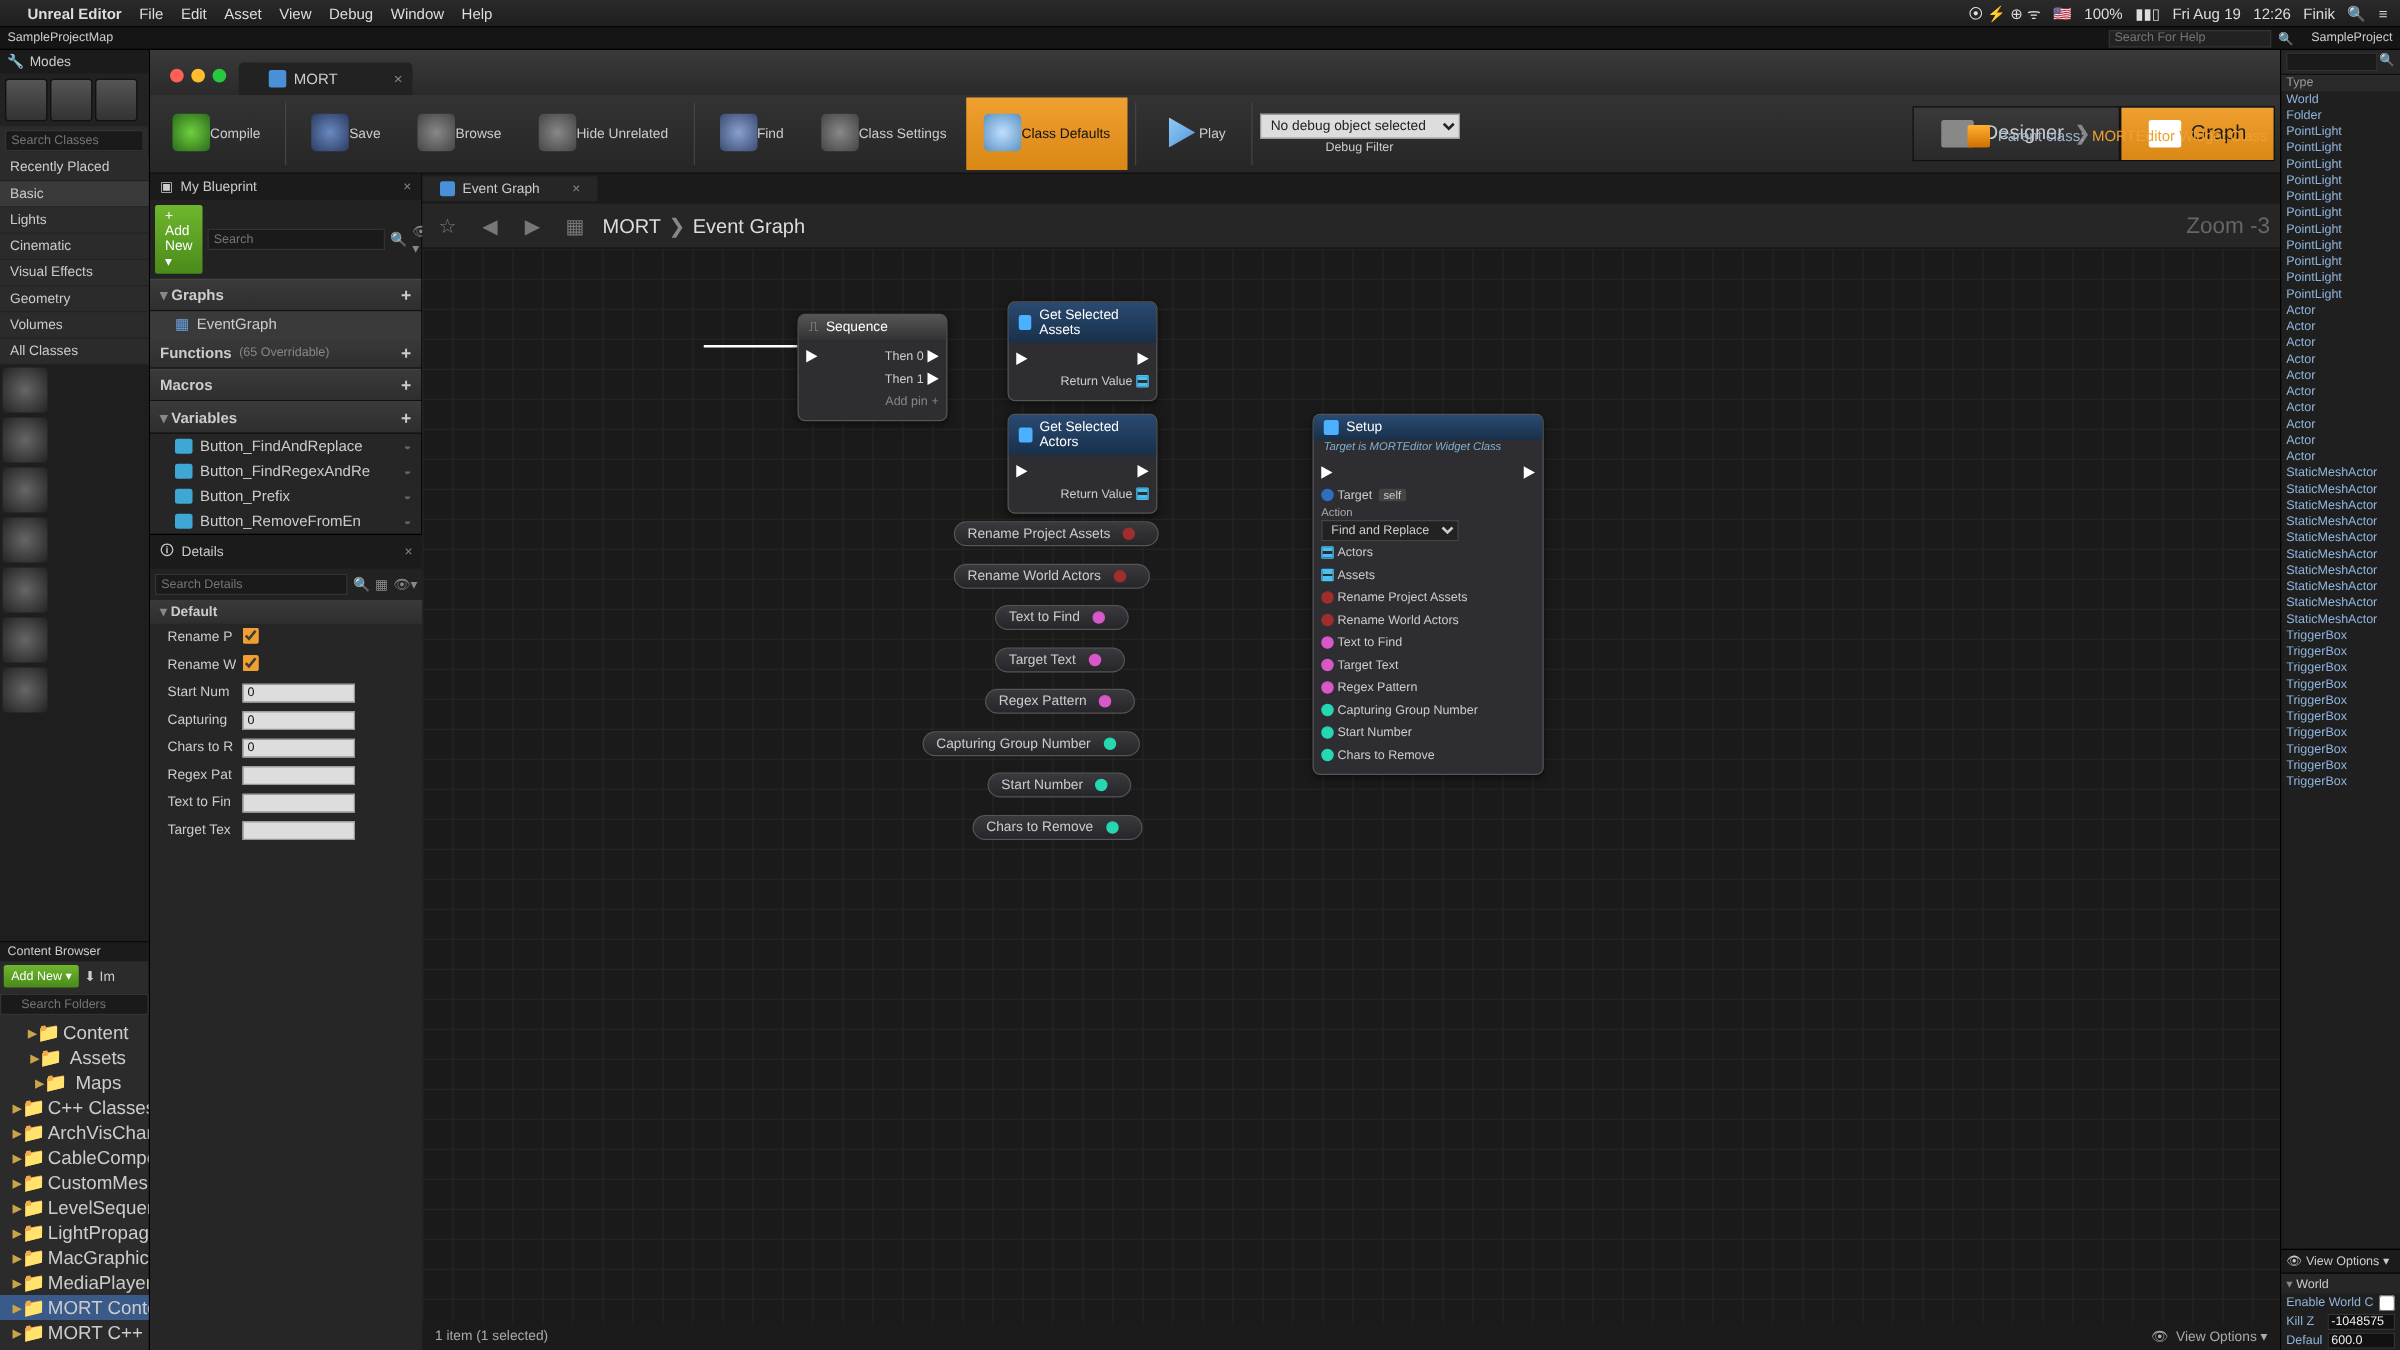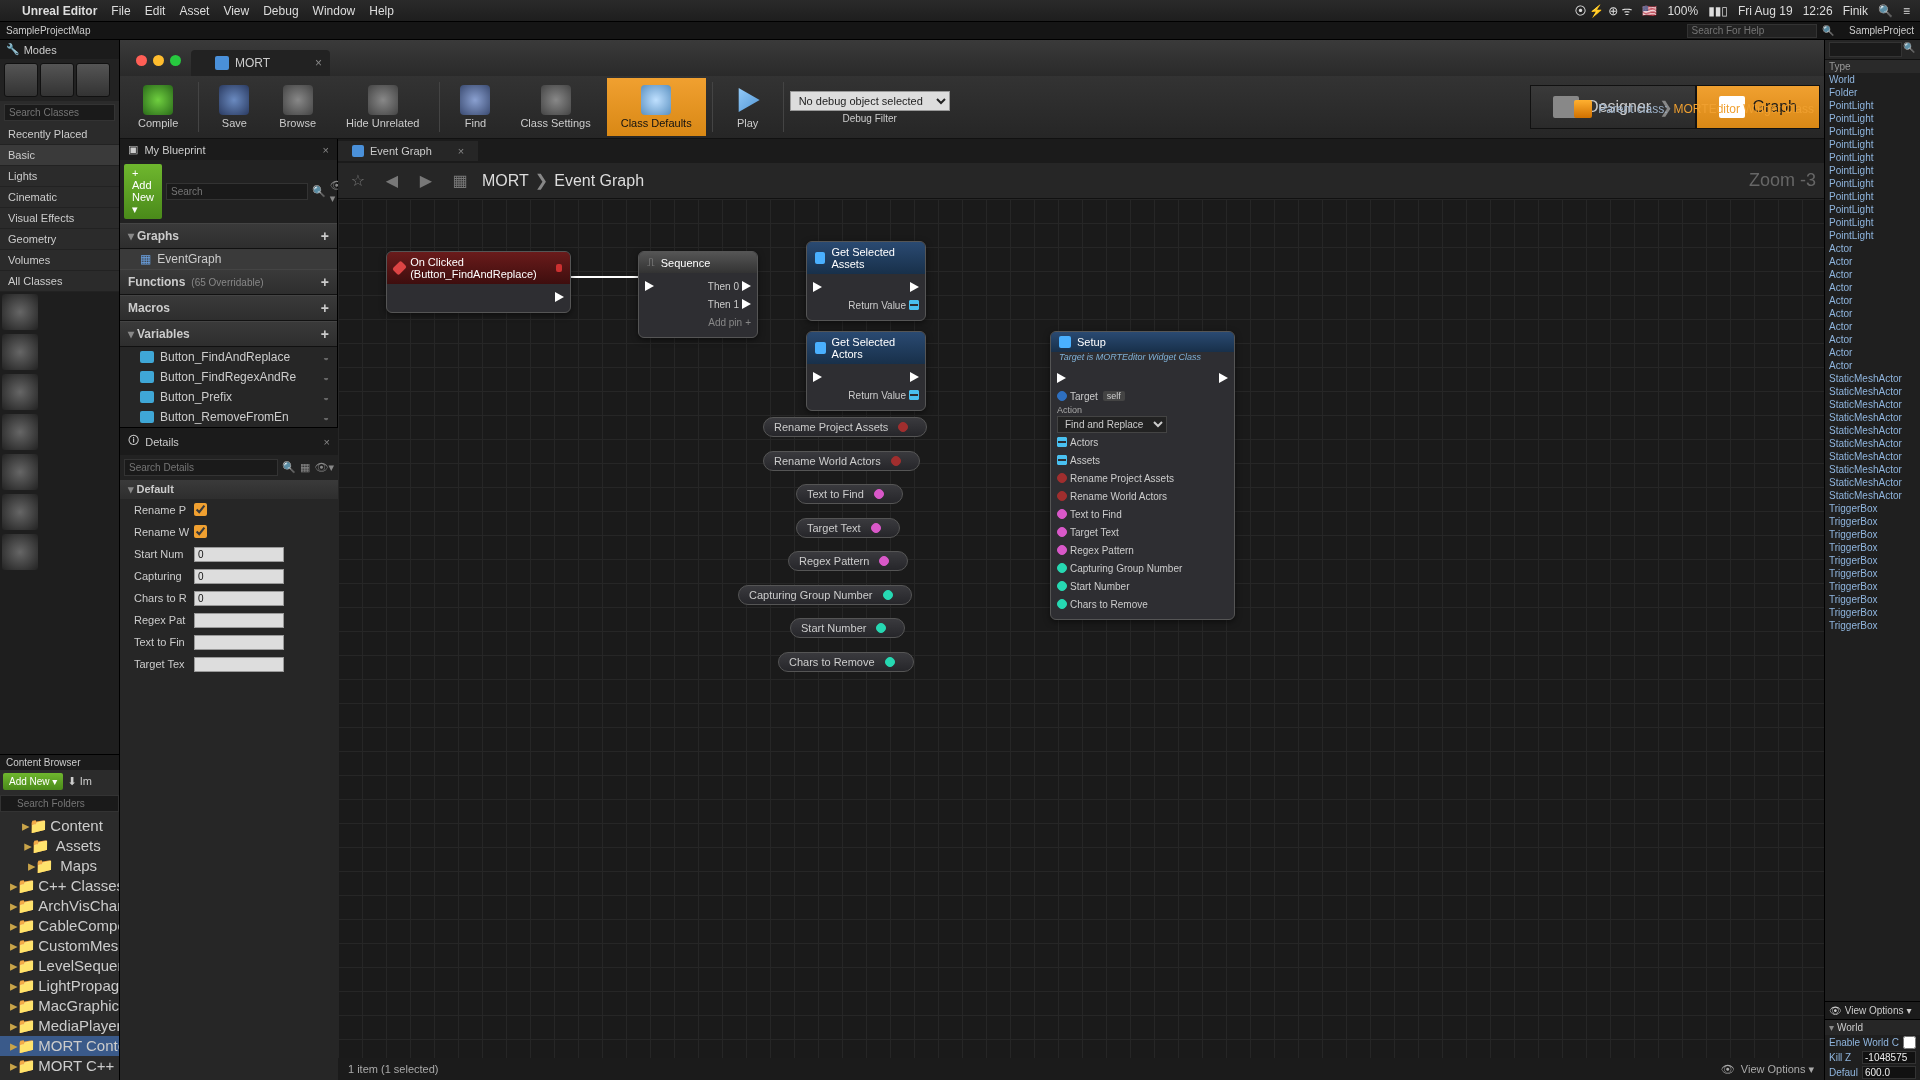--- a/index.html
+++ b/index.html
@@ -50,21 +50,21 @@
 .tl-red{background:#ff5f56;} .tl-yellow{background:#ffbd2e;} .tl-green{background:#27c93f;}
 .bp-tab { background:#222; padding:6px 60px 6px 24px; border-radius:4px 4px 0 0; margin-right:2px; font-size:12px; display:flex; align-items:center; gap:6px; position:relative; }
 .bp-tab .close { position:absolute; right:8px; top:6px; color:#888; }
 .bp-tab .icn { width:14px; height:14px; background:#4a90d9; border-radius:2px; }
 .parent-class-row { position:absolute; right:10px; top:60px; color:#9fb4cc; font-size:12px; display:flex; align-items:center; gap:6px; }
 .parent-class-row .val { color:#f0a030; }
 .find-result-icon { width:18px; height:18px; background:linear-gradient(#ffb030,#d07000); border-radius:2px; }
 
 
 .bp-toolbar { height:63px; background:linear-gradient(#333,#262626); display:flex; align-items:center; padding:0 4px; border-bottom:1px solid #111; gap:2px; }
-.tb-btn { display:flex; flex-direction:column; align-items:center; justify-content:center; padding:3px 14px; height:58px; cursor:default; }
+.tb-btn { display:flex; flex-direction:row; align-items:center; justify-content:center; padding:3px 14px; height:58px; cursor:default; }
 .tb-btn.active { background:linear-gradient(#f0a030,#d98815); color:#111; }
 .tb-btn .ic { width:30px; height:30px; background:radial-gradient(circle,#888,#444); border-radius:4px; margin-bottom:2px; }
 .tb-btn .lbl { font-size:11px; white-space:nowrap; }
 .tb-sep { width:1px; height:50px; background:#444; margin:0 4px; }
 .debug-filter { display:flex; flex-direction:column; align-items:center; }
 .debug-filter select { background:#ddd; color:#222; border:1px solid #999; font-size:11px; padding:2px 4px; width:160px; }
 .debug-filter .lbl { font-size:10px; color:#ccc; margin-top:2px; }
 .mode-switch { margin-left:auto; display:flex; gap:0; }
 .mode-switch .msbtn { padding:10px 22px; display:flex; align-items:center; gap:8px; font-size:16px; background:linear-gradient(#3a3a3a,#2a2a2a); border:1px solid #111; }
 .mode-switch .msbtn.active { background:linear-gradient(#f0a030,#d98815); color:#1a1a1a; }
@@ -494,35 +494,20 @@
             <path d="M538 228 C640 228 660 276 716 276" stroke="#9a2a2a"></path>
             <path d="M538 262 C640 262 660 294 716 294" stroke="#9a2a2a"></path>
             <path d="M528 295 C640 295 660 311 716 311" stroke="#e060d0"></path>
             <path d="M528 329 C640 329 660 329 716 329" stroke="#e060d0"></path>
             <path d="M538 362 C640 362 660 346 716 346" stroke="#e060d0"></path>
             <path d="M523 396 C640 396 660 364 716 364" stroke="#26d8b2"></path>
             <path d="M528 429 C640 429 660 381 716 381" stroke="#26d8b2"></path>
             <path d="M530 463 C640 463 660 399 716 399" stroke="#26d8b2"></path>
           </svg>
 
-          <div class="node" style="left:48px;top:52px;width:185px;">
-            <div class="node-hdr red">
-                <span class="ic exec"></span>
-                <span>On Clicked (Button_FindAndReplace)</span>
-                <span style="margin-left:auto;width:8px;height:8px;background:#cc3030;border-radius:2px;"></span>
-              </div>
-            <div class="node-body">
-                <div class="pin-row">
-                  <span></span>
-                  <span class="r">
-                    <span class="pin exec"></span>
-                  </span>
-                </div>
-              </div>
-          </div>
 
           <div class="node" style="left:300px;top:52px;width:90px;">
             <div class="node-hdr grey">
                 <span style="color:#aaa;">⎍</span>
                 <span>Sequence</span>
               </div>
             <div class="node-body">
               <div class="pin-row">
                   <span class="l">
                     <span class="pin exec"></span>

